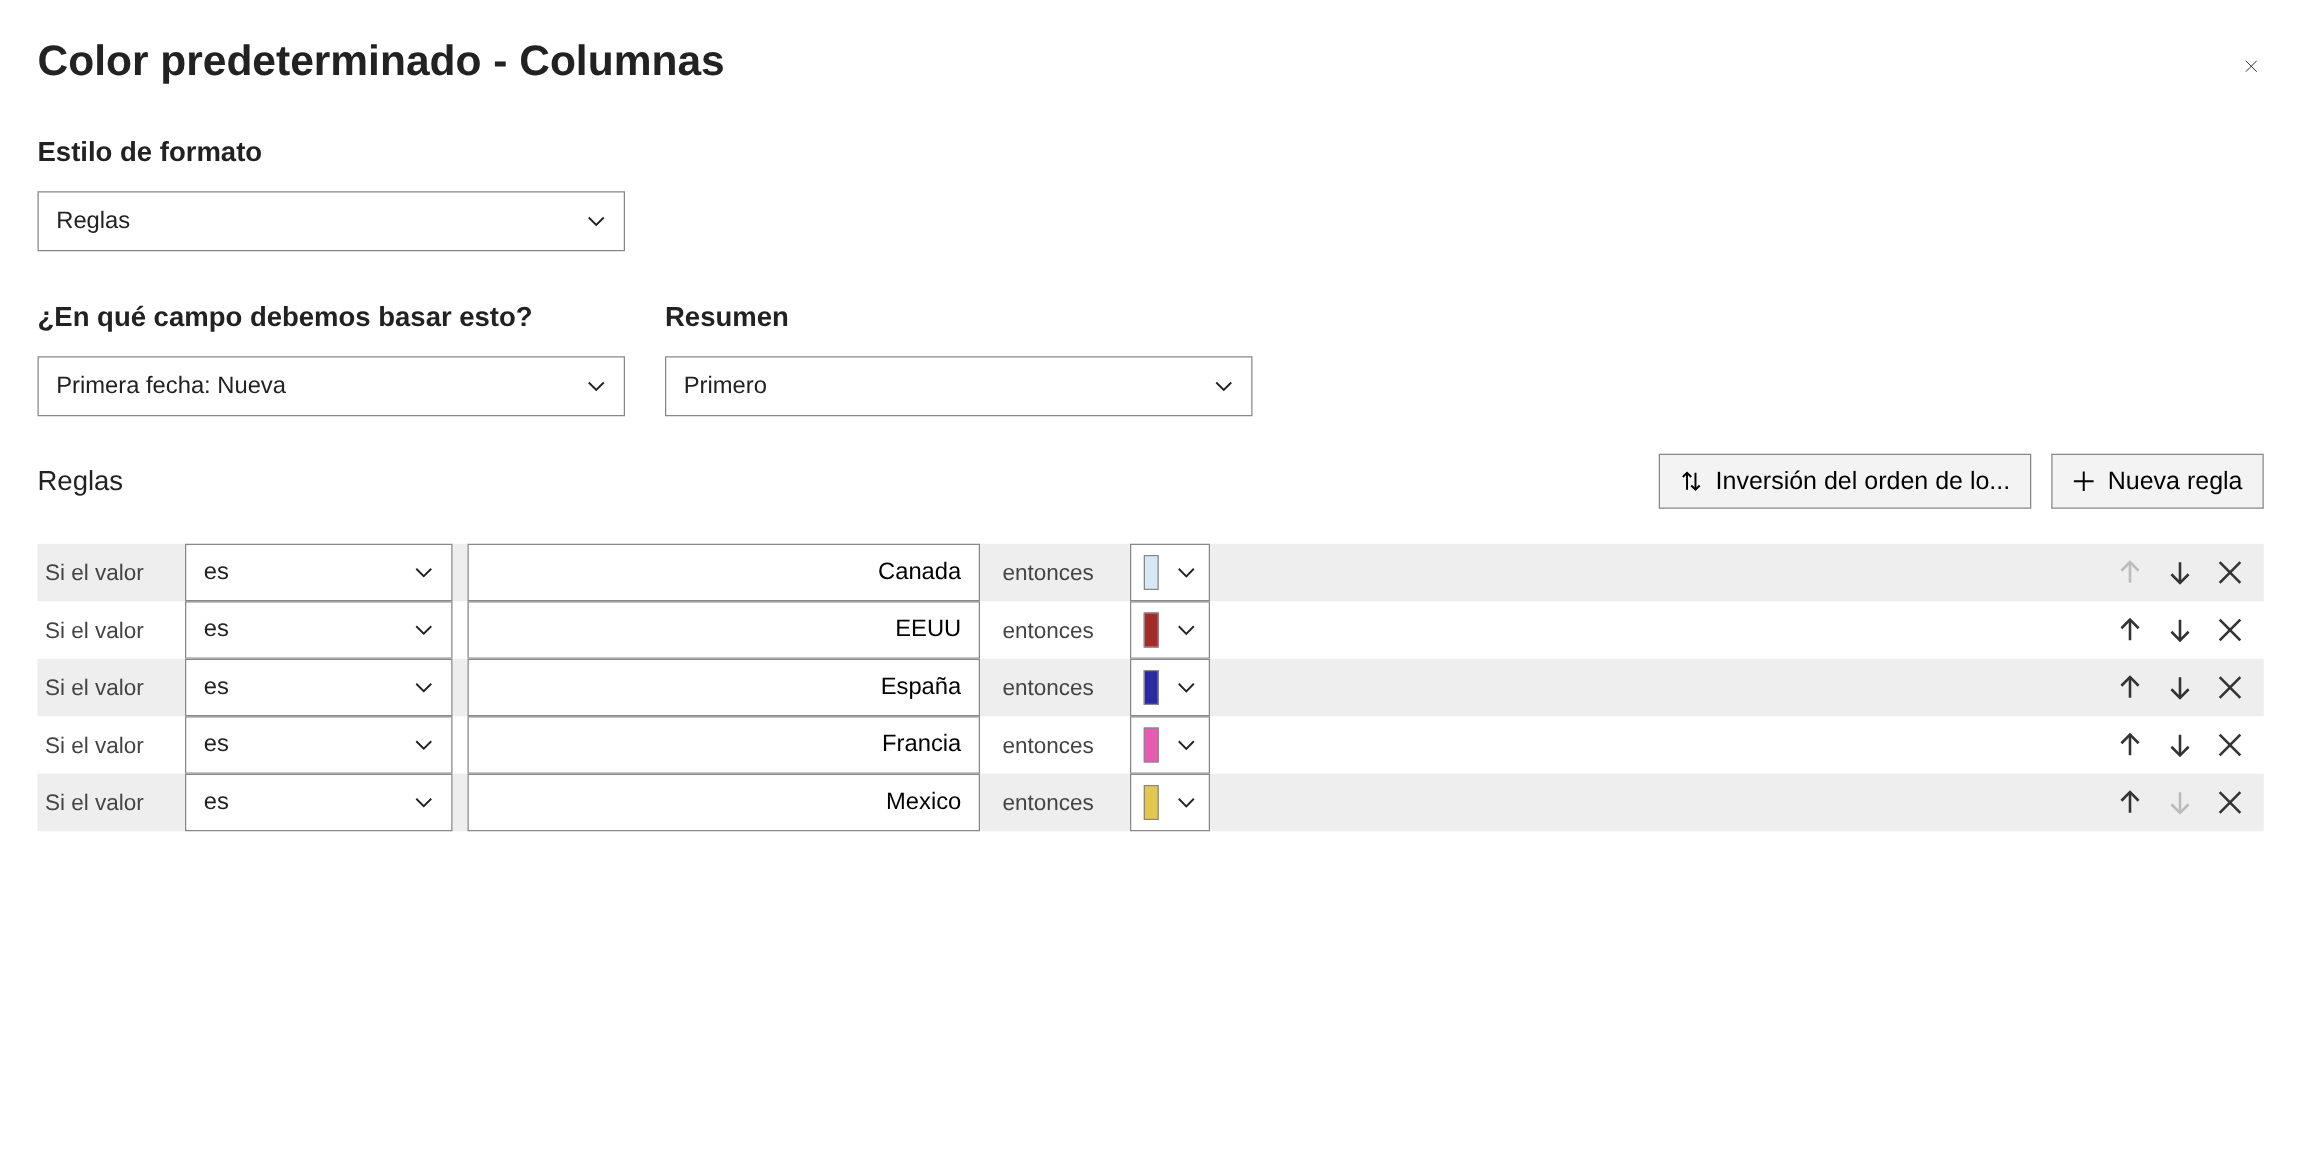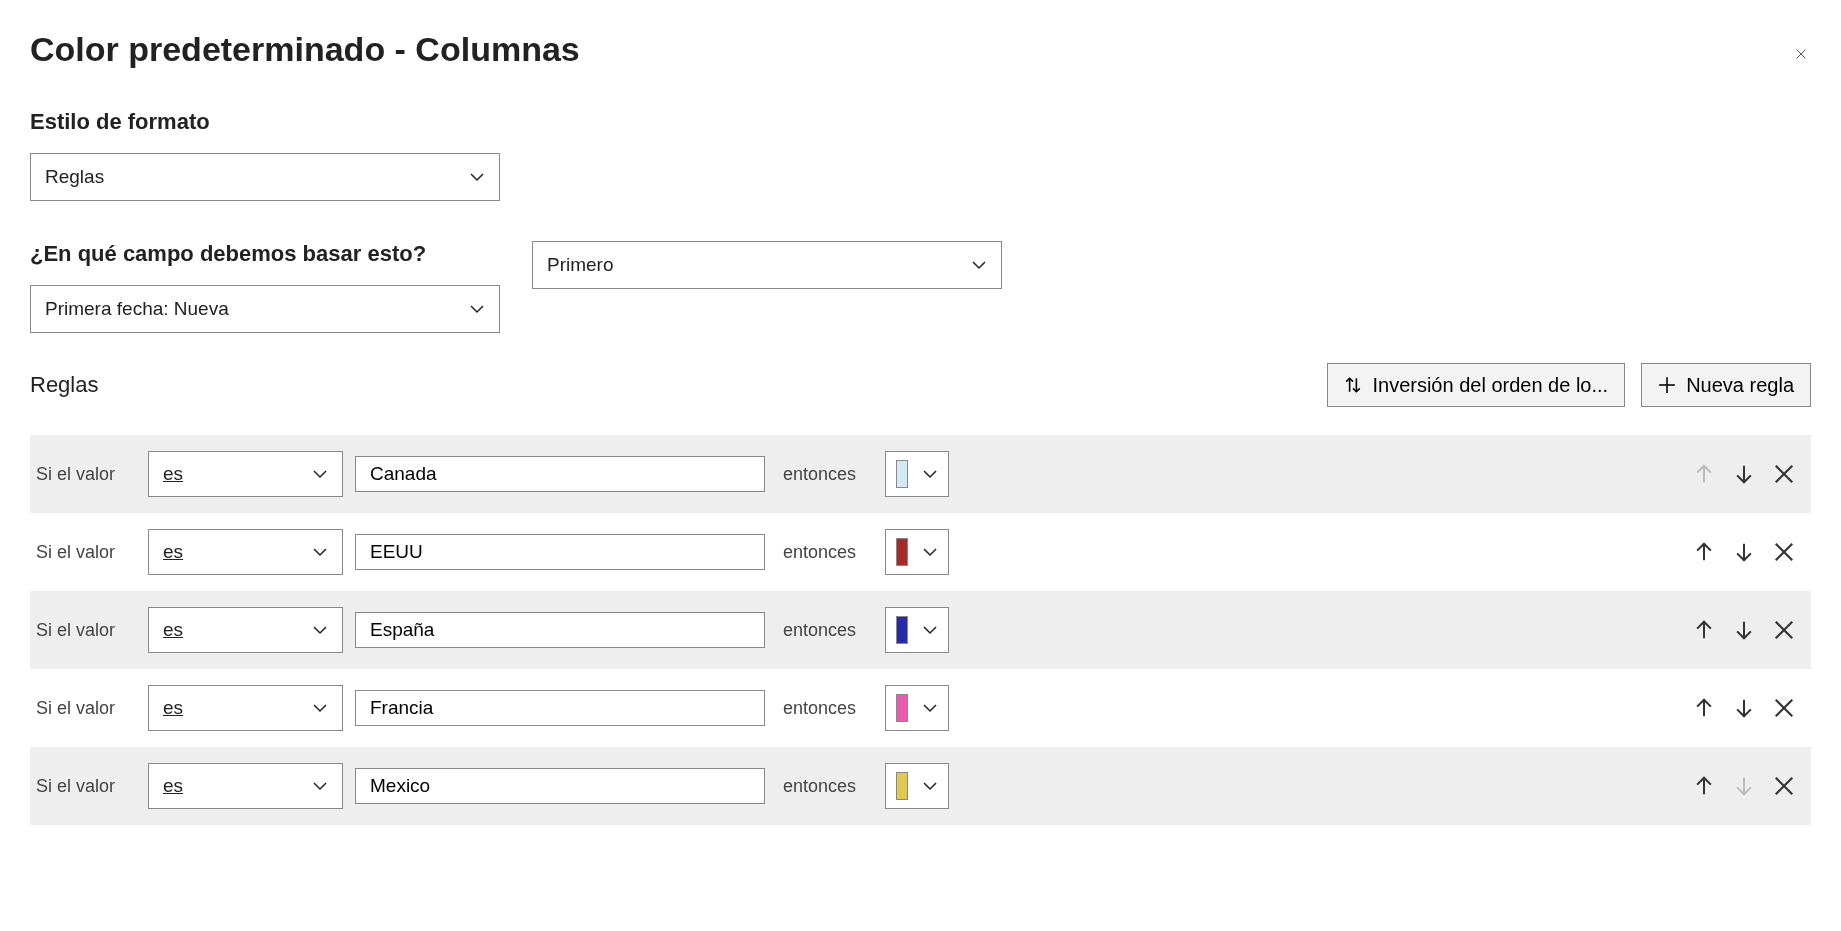--- a/index.html
+++ b/index.html
@@ -79,38 +79,38 @@
   .btn .truncate {
     max-width: 250px;
     white-space: nowrap;
     overflow: hidden;
     text-overflow: ellipsis;
   }
   .rules-list {}
   .rule-row {
     display: flex;
     align-items: center;
-    padding: 16px 6px;
+    padding: 0 6px;
     gap: 12px;
   }
   .rule-row.shaded { background: #eeeeee; }
   .if-label { font-size: 18px; color: #444; width: 100px; }
   .op-select {
-    width: 195px;
+    width: 214px;
     height: 46px;
-    text-decoration: underline;
   }
   .value-input {
     width: 410px;
-    height: 36px;
+    height: 46px;
     border: 1px solid #888;
     padding: 0 14px;
     font-size: 19px;
     font-family: inherit;
     background: #fff;
+    text-align: right;
   }
   .then-label { font-size: 18px; color: #444; margin-left: 6px; width: 90px; }
   .color-select {
     display: flex;
     align-items: center;
     gap: 14px;
     border: 1px solid #888;
     background: #fff;
     padding: 6px 10px;
     height: 46px;
@@ -157,20 +157,21 @@
   <div class="field-col">
     <div class="section-label">¿En qué campo debemos basar esto?</div>
     <div class="select">
       <span>Primera fecha: Nueva</span>
       <svg class="chev" viewBox="0 0 16 16" stroke="currentColor" stroke-width="1.5" fill="none">
           <polyline points="2,5 8,11 14,5"></polyline>
         </svg>
     </div>
   </div>
   <div class="field-col">
+    <div class="section-label">Resumen</div>
     <div class="select">
       <span>Primero</span>
       <svg class="chev" viewBox="0 0 16 16" stroke="currentColor" stroke-width="1.5" fill="none">
           <polyline points="2,5 8,11 14,5"></polyline>
         </svg>
     </div>
   </div>
 </div>
 
 <div class="rules-header">

